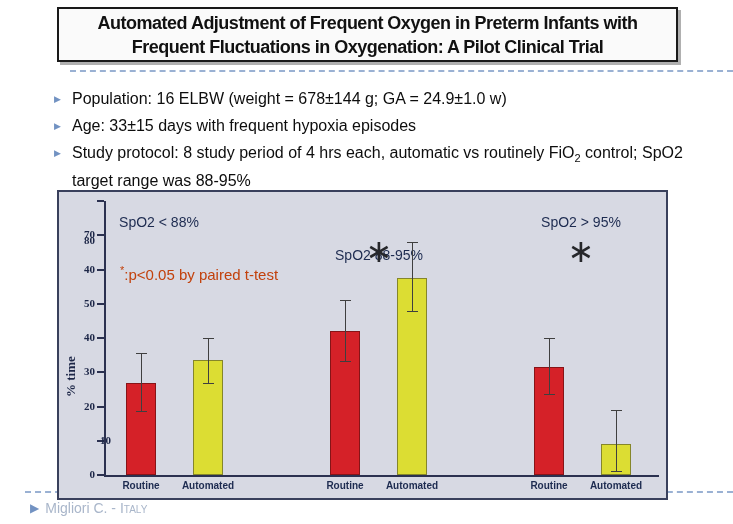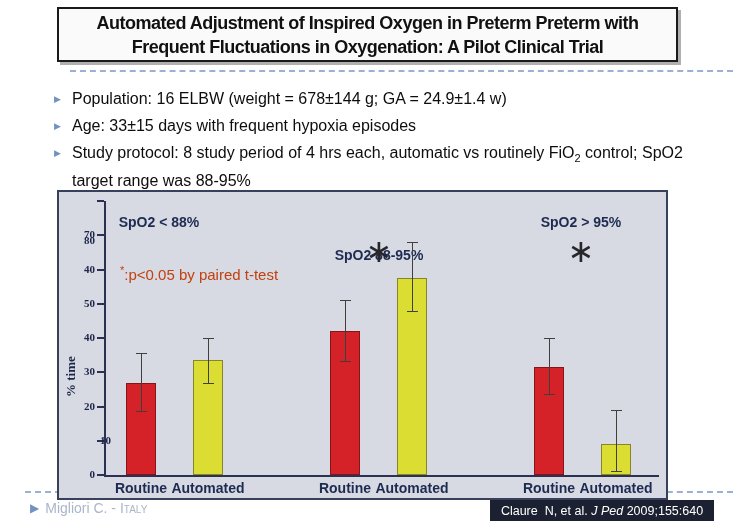--- a/index.html
+++ b/index.html
@@ -27,51 +27,51 @@
   
   .chart{position:absolute;left:57px;top:190px;width:611px;height:310px;box-sizing:border-box;
          background:#d7d9e3;border:2px solid #39405c;z-index:2;}
   .chart .inner{position:absolute;left:0;top:0;right:0;bottom:0;}
   .axis{position:absolute;background:#2b3150;}
   .tickmark{position:absolute;height:2px;width:7px;background:#2b3150;}
   .ticklab{position:absolute;width:26px;text-align:right;font-family:"Liberation Serif",serif;
            font-weight:bold;font-size:11px;color:#1c2647;}
   .ylab{position:absolute;left:4px;top:140px;height:90px;writing-mode:vertical-rl;transform:rotate(180deg);
         text-align:center;font-family:"Liberation Serif",serif;font-weight:bold;font-size:13px;color:#1c2647;}
-  .grplab{position:absolute;transform:translateX(-50%);font-weight:bold;font-size:14px;color:#1d2b50;white-space:nowrap;}
+  .grplab{position:absolute;transform:translateX(-50%);font-weight:normal;font-size:14px;color:#1d2b50;white-space:nowrap;}
   .star{position:absolute;transform:translateX(-50%);font-size:32px;line-height:30px;color:#26272b;}
   .bar{position:absolute;box-sizing:border-box;border:1px solid;}
   .ebar{position:absolute;background:#3f3f3f;}
-  .catlab{position:absolute;transform:translateX(-50%);font-weight:bold;font-size:14px;color:#1d2b50;white-space:nowrap;text-align:center;}
+  .catlab{position:absolute;transform:translateX(-50%);font-weight:bold;font-size:10px;color:#1d2b50;white-space:nowrap;text-align:center;}
   .anno{position:absolute;left:61px;top:72px;font-size:15px;color:#c2410c;}
   .anno sup{font-size:11px;}
 
   
   .footer{position:absolute;left:30px;top:500px;font-size:14px;color:#a9b6ca;display:flex;align-items:center;}
   .ftri{color:#7292c2;font-size:12px;margin-right:6px;}
   .sc{font-variant:small-caps;}
   .cite{position:absolute;left:490px;top:500px;width:224px;height:21px;background:#1b2130;color:#ffffff;
         font-size:12.5px;display:flex;align-items:center;justify-content:center;z-index:3;white-space:pre;}
 </style>
 </head>
 <body>
 
 <div class="slide">
 
   <div class="title-box">
-    <div>Automated Adjustment of Inspired Oxygen in Preterm Preterm with</div>
+    <div>Automated Adjustment of Frequent Oxygen in Preterm Infants with</div>
     <div>Frequent Fluctuations in Oxygenation: A Pilot Clinical Trial</div>
   </div>
 
   <div class="dash top"></div>
 
   <ul class="bullets">
     <li>
       <span class="blt">▶</span>
-      <span class="btext"><span>Population: 16 ELBW (weight = 678±144 g; GA = 24.9±1.4 w)</span><sub></sub><span></span></span>
+      <span class="btext"><span>Population: 16 ELBW (weight = 678±144 g; GA = 24.9±1.0 w)</span><sub></sub><span></span></span>
     </li>
     <li>
       <span class="blt">▶</span>
       <span class="btext"><span>Age: 33±15 days with frequent hypoxia episodes</span><sub></sub><span></span></span>
     </li>
     <li>
       <span class="blt">▶</span>
       <span class="btext"><span>Study protocol: 8 study period of 4 hrs each, automatic vs routinely FiO</span><sub>2</sub><span> control; SpO2 target range was 88-95%</span></span>
     </li>
   </ul>
@@ -138,15 +138,14 @@
       </div>
   </div>
 
   <div class="dash bottom"></div>
 
   <div class="footer">
     <span class="ftri">▶</span>
     <span><span>Migliori C. - </span><span class="sc">Italy</span></span>
   </div>
 
-  <div class="cite"><span>Claure  N, et al. </span><i>J Ped</i><span> 2009;155:640</span></div>
 
 </div>
 
 </body></html>

